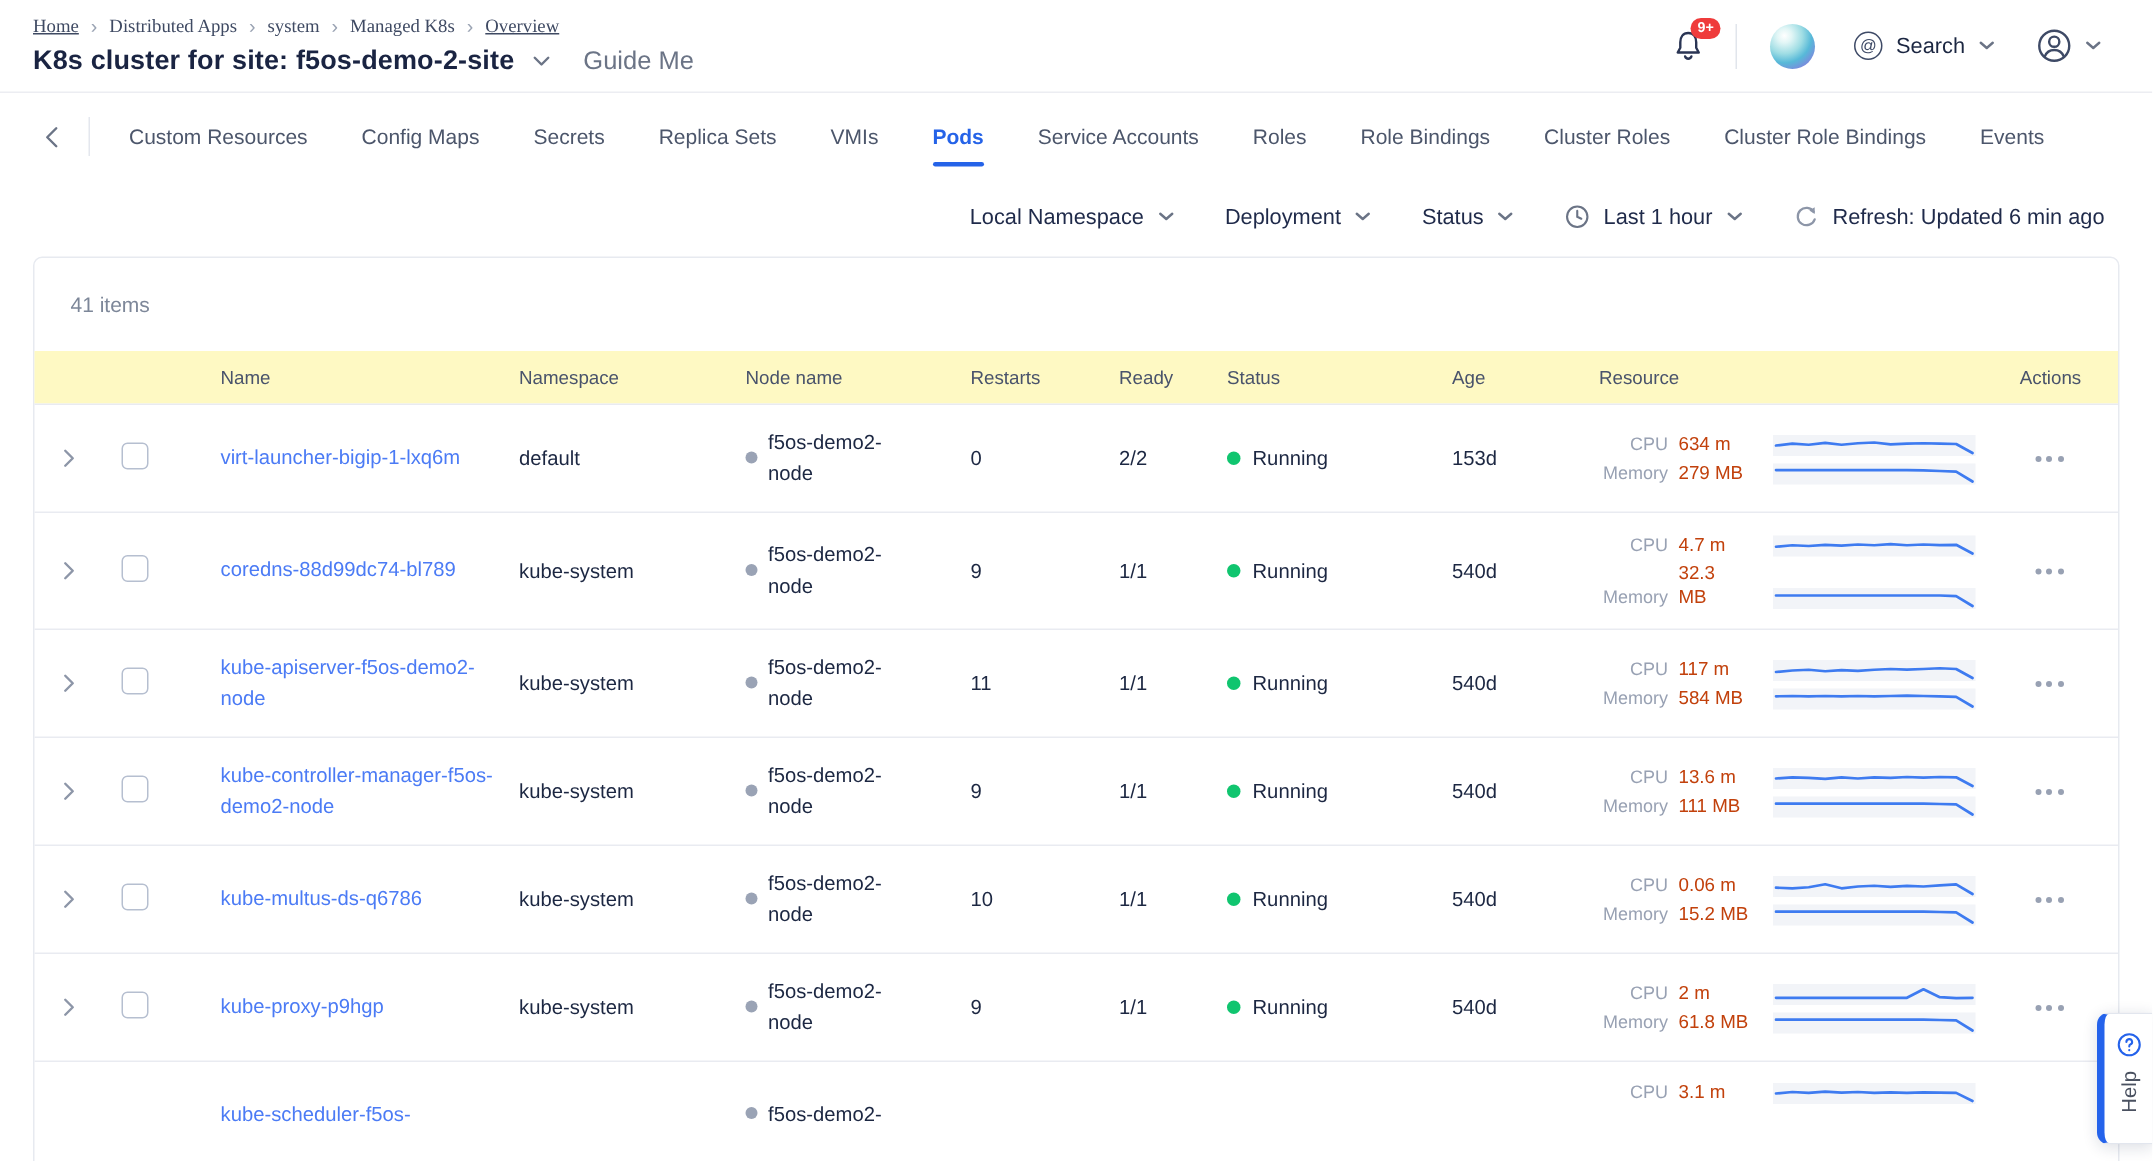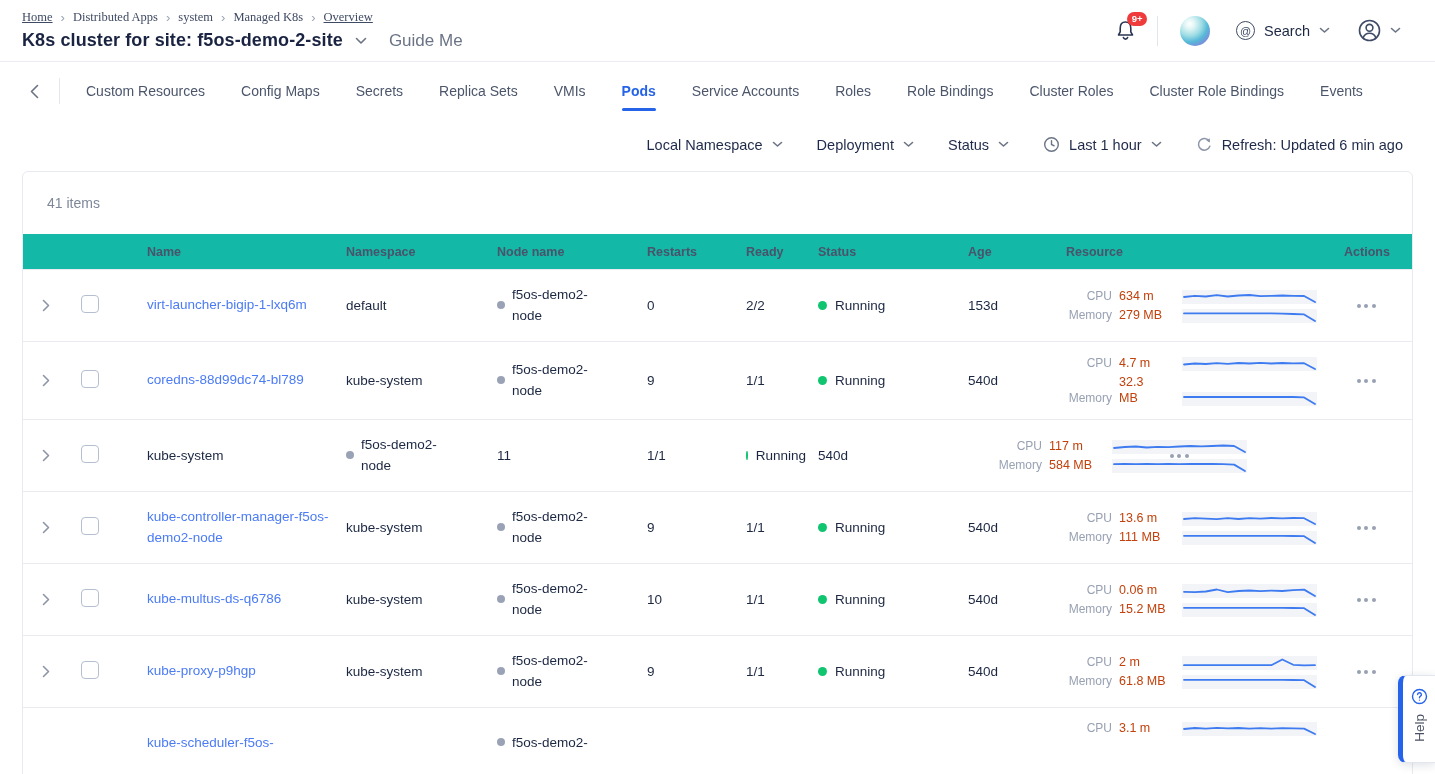--- a/index.html
+++ b/index.html
@@ -45,21 +45,21 @@
   .card { margin:0 22px; border:1px solid #e7eaf0; border-radius:6px 6px 0 0; background:#fff; }
   .card-toolbar { display:flex; align-items:center; justify-content:space-between; height:62px; padding:0 22px 0 24px; }
   .items-count { font-size:14px; color:#7d8799; }
   .toolbar-right { display:flex; align-items:center; gap:28px; }
   .search-box { display:flex; align-items:center; width:181px; height:33px; border:1px solid #c2cbdc; border-radius:4px; padding:0 10px; gap:8px; }
   .search-box input { border:none; outline:none; width:100%; font-family:inherit; font-size:14px; color:#1c2742; }
   .search-box input::placeholder { color:#9aa3b5; }
   .gear { font-size:19px; color:#8d96a8; background:none; border:none; cursor:pointer; line-height:1; }
 
   .grid { display:grid; grid-template-columns:58px 66px 199px 151px 150px 99px 72px 150px 70px 294px 1fr; }
-  .thead { background:#14b8a6; height:35px; align-items:center; font-size:12.5px; font-weight:700; color:#49536b; }
+  .thead { background:#fef9c3; height:35px; align-items:center; font-size:12.5px; font-weight:400; color:#49536b; }
   .thead .hcell { padding-right:10px; }
   .hcell.c-actions { text-align:left; }
 
   .trow { border-top:1px solid #e9ebf1; align-items:center; min-height:72px; padding:13px 0; font-size:13.5px; color:#1c2742; }
   .trow.partial { align-items:start; padding-top:12px; }
   .cell { padding-right:12px; }
   .c-expand { display:flex; justify-content:center; }
   .expand { background:none; border:none; cursor:pointer; display:flex; padding:3px; }
   .checkbox { display:inline-block; width:18px; height:18px; border:1.5px solid #b6bfd0; border-radius:4px; background:#fff; cursor:pointer; }
   .name-link { color:#4b7bf5; cursor:pointer; line-height:1.5; word-break:normal; }
@@ -313,20 +313,21 @@
 </div>
 <div class="trow grid">
   <div class="cell c-expand">
     <button class="expand">
       <svg width="8" height="13" viewBox="0 0 8 13" fill="none" stroke="#8d96a8" stroke-width="1.6" stroke-linecap="round" stroke-linejoin="round">
                 <polyline points="1.5,1.5 6.5,6.5 1.5,11.5"></polyline>
               </svg>
     </button>
   </div>
   <div class="cell c-check"><span class="checkbox"></span></div>
+  <div class="cell c-name"><a class="name-link">kube-apiserver-f5os-demo2-node</a></div>
   <div class="cell c-ns">kube-system</div>
   <div class="cell c-node">
             <span class="node-dot"></span>
             <span class="node-text">f5os-demo2-node</span>
           </div>
   <div class="cell c-restarts">11</div>
   <div class="cell c-ready">1/1</div>
   <div class="cell c-status">
             <span class="status-dot"></span>
             <span>Running</span>

